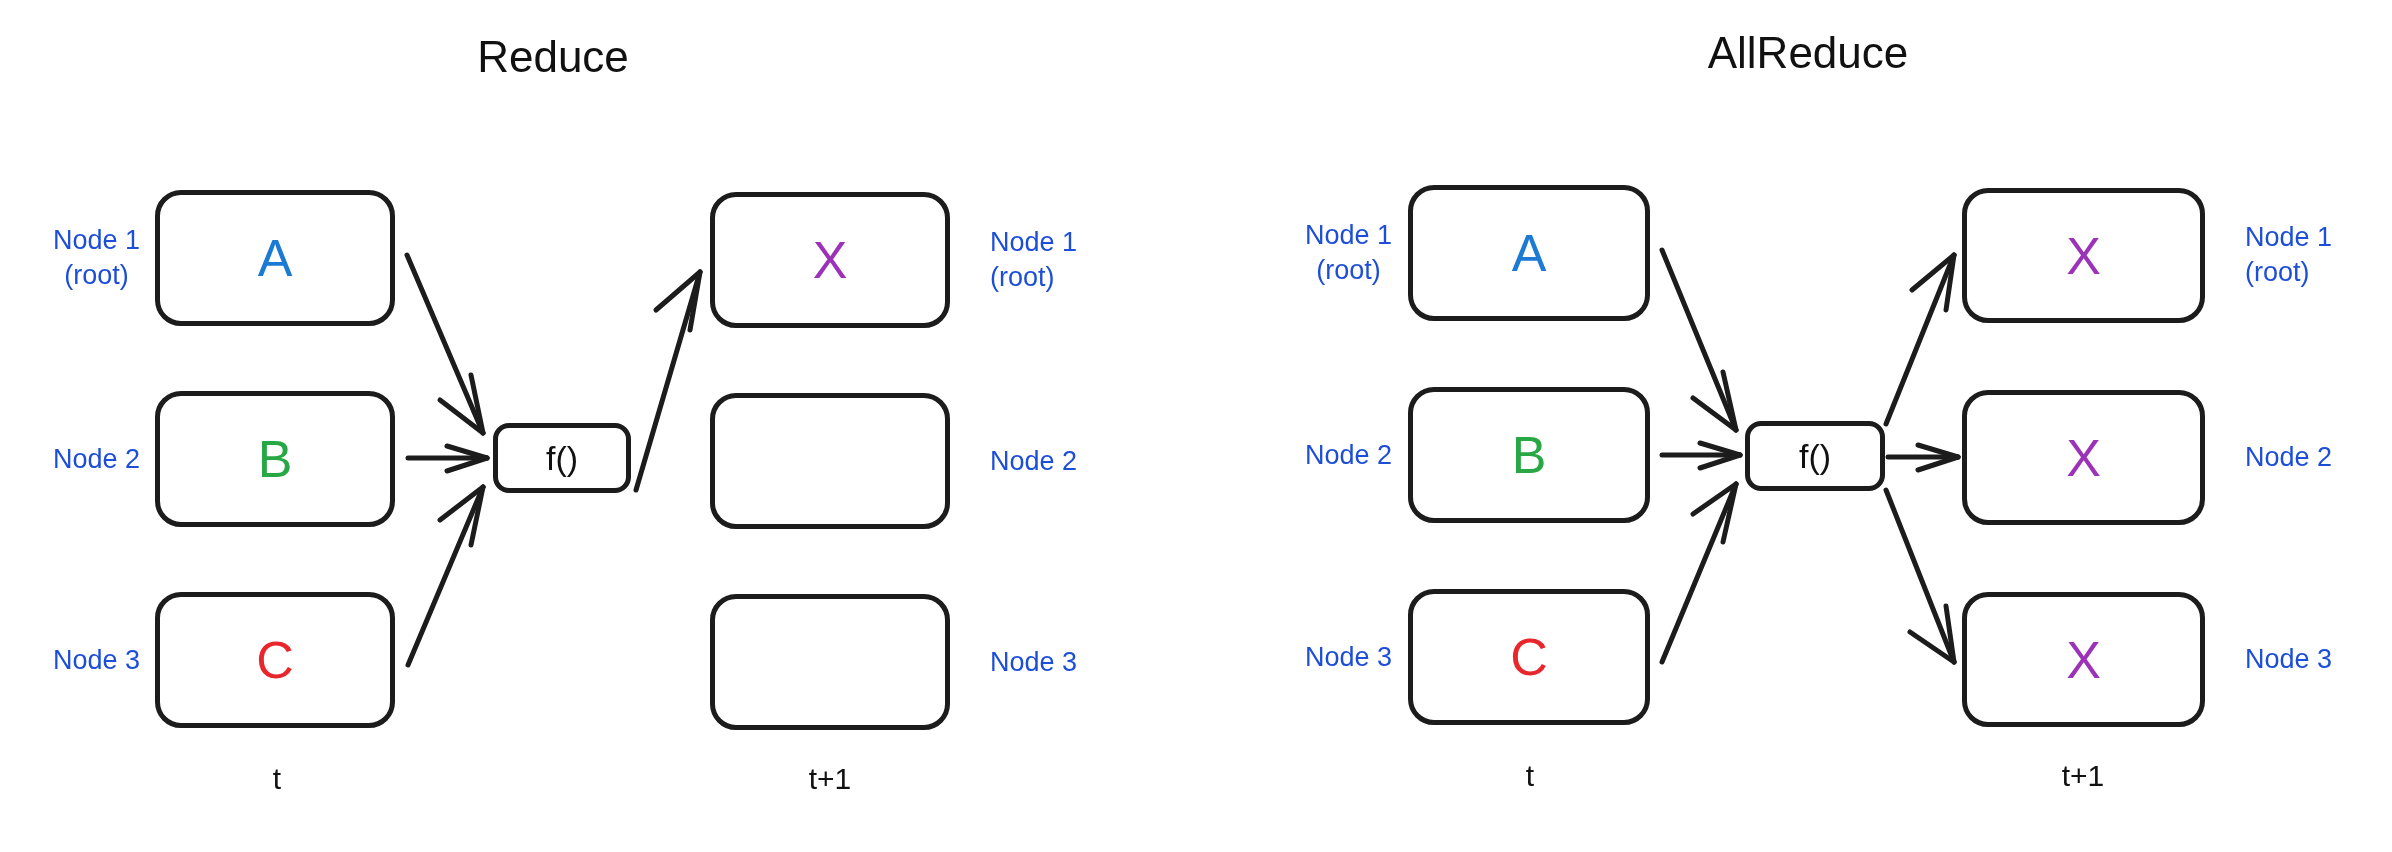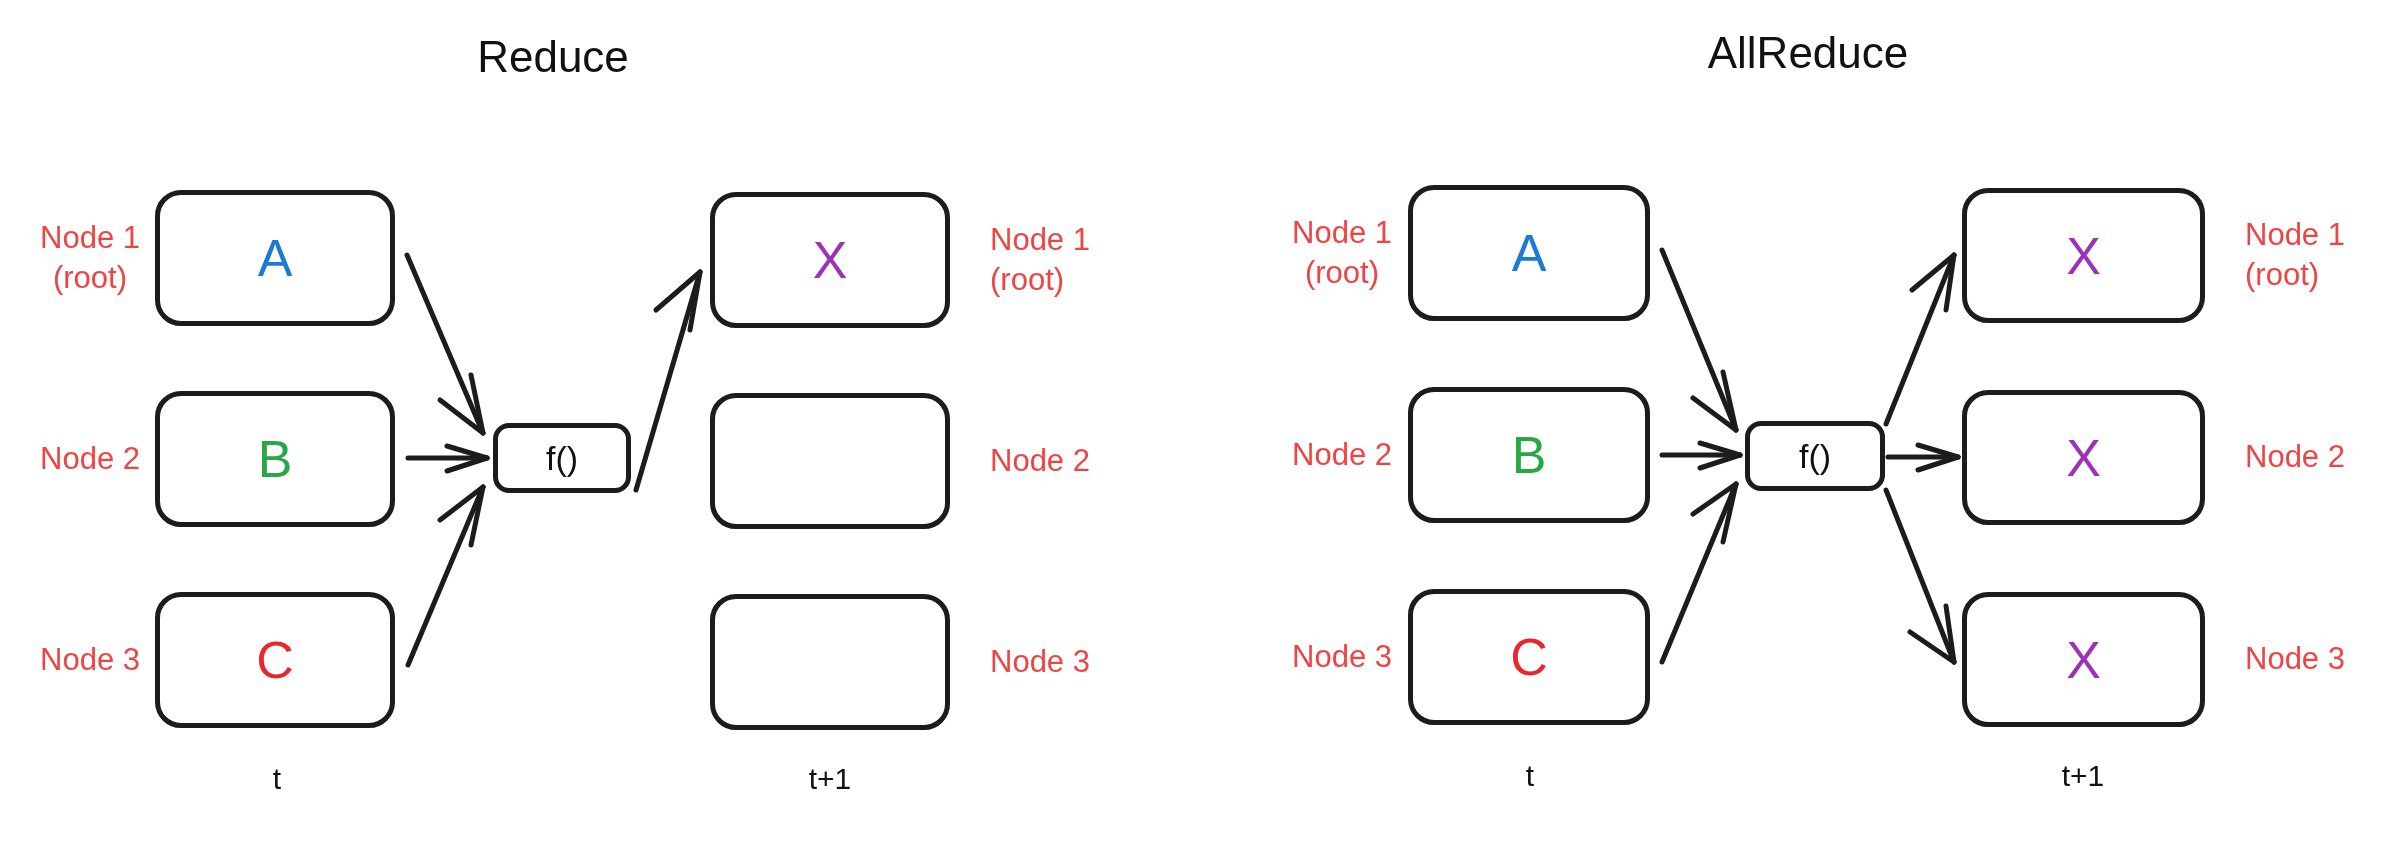--- a/index.html
+++ b/index.html
@@ -61,23 +61,23 @@
     align-items: center;
     justify-content: center;
   }
   .fn-box .val {
     font-size: 34px;
     color: #111111;
     line-height: 1;
   }
   .side-label {
     position: absolute;
-    font-size: 31px;
+    font-size: 27px;
     line-height: 1.28;
-    color: #ef4444;
+    color: #1d4ed8;
     white-space: pre-line;
     text-align: center;
   }
   .side-label.left  { transform: translate(-100%, -50%); text-align: center; }
   .side-label.right { transform: translate(0, -50%); text-align: left; }
   .time-label {
     position: absolute;
     font-size: 30px;
     color: #111111;
     transform: translateX(-50%);

